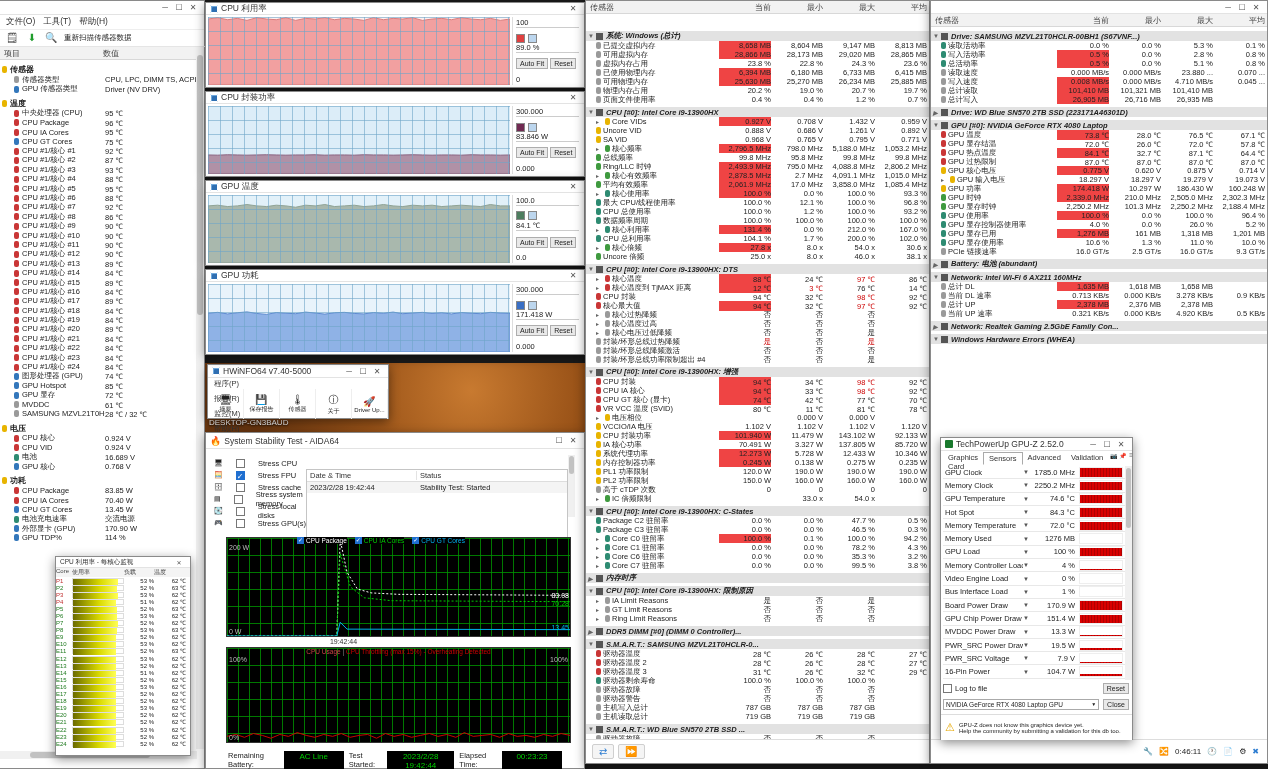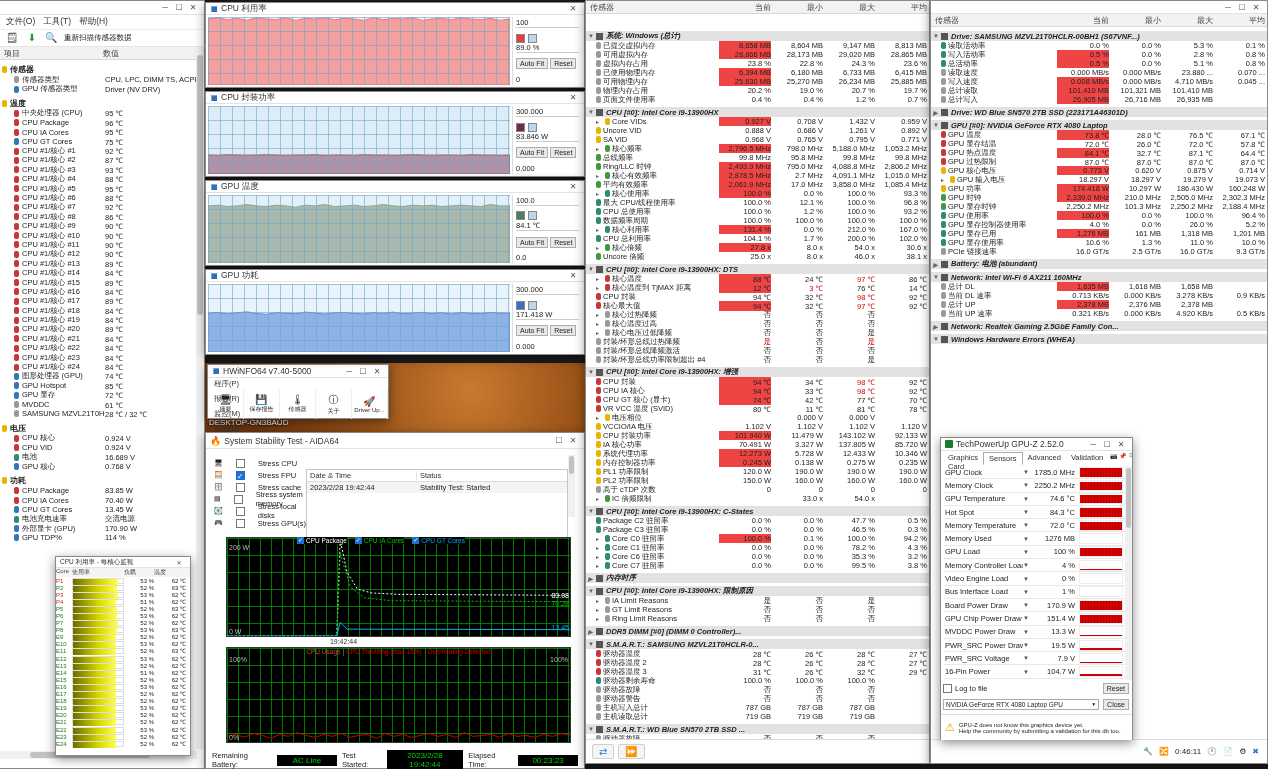--- a/index.html
+++ b/index.html
@@ -862,21 +862,21 @@
       <div class="blackgraph" style="left: 20px; top: 214px; width: 345px; height: 96px; position: absolute;">
         <div class="ggrid"></div>
         <div style="position: absolute; top: 0px; left: 0px; right: 0px; text-align: center; font-size: 6.5px; z-index: 3;"><span style="color: rgb(204, 68, 68);">CPU Usage</span><span style="color: rgb(136, 136, 136);"> | </span><span style="color: rgb(204, 0, 0);">CPU Throttling (max 15%) - Overheating Detected</span></div>
         <svg viewBox="0 0 100 100" preserveAspectRatio="none" class="chart">
           <polyline points="0.0,94.0 2.6,92.0 5.1,95.0 7.7,91.0 10.3,93.0 12.8,96.0 15.4,92.0 17.9,94.0 20.5,90.0 23.1,93.0 25.6,95.0 28.2,92.0 30.8,94.0 33.3,91.0 35.9,95.0 38.5,93.0 41.0,92.0 43.6,96.0 46.2,91.0 48.7,94.0 51.3,92.0 53.8,95.0 56.4,93.0 59.0,91.0 61.5,94.0 64.1,92.0 66.7,95.0 69.2,90.0 71.8,94.0 74.4,93.0 76.9,92.0 79.5,95.0 82.1,91.0 84.6,94.0 87.2,93.0 89.7,95.0 92.3,92.0 94.9,94.0 97.4,91.0 100.0,93.0 " fill="none" stroke="#cc0000" stroke-width="1" vector-effect="non-scaling-stroke"></polyline>
         </svg>
         <div class="glabel" style="left: 2px; top: 8px;">100%</div>
         <div class="glabel" style="right: 2px; top: 8px;">100%</div>
         <div class="glabel" style="left: 2px; bottom: 1px;">0%</div>
       </div>
-      <div style="left: 0px; top: 318px; width: 378px; height: 18px; position: absolute; display: flex; align-items: center; gap: 5px; padding: 0px 6px; font-size: 7.5px;">
+      <div style="left: 0px; top: 318px; width: 378px; height: 18px; position: absolute; display: flex; gap: 5px; padding: 0px 22px; font-size: 7.5px;">
         <span>Remaining Battery:</span>
         <span class="valbox">AC Line</span>
         <span>Test Started:</span>
         <span class="valbox">2023/2/28 19:42:44</span>
         <span>Elapsed Time:</span>
         <span class="valbox">00:23:23</span>
       </div>
     </div>
     <div class="win" style="left: 585px; top: 0px; width: 345px; height: 764px; position: absolute;">
       <div class="shead">

